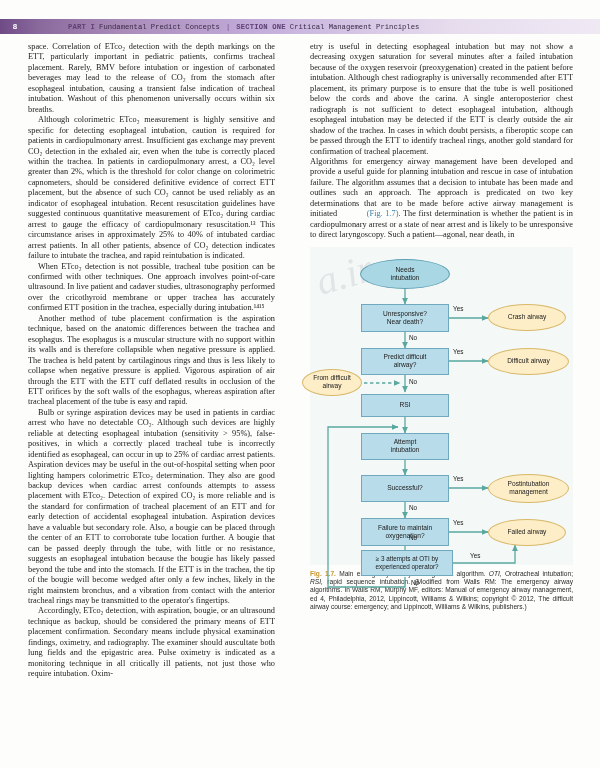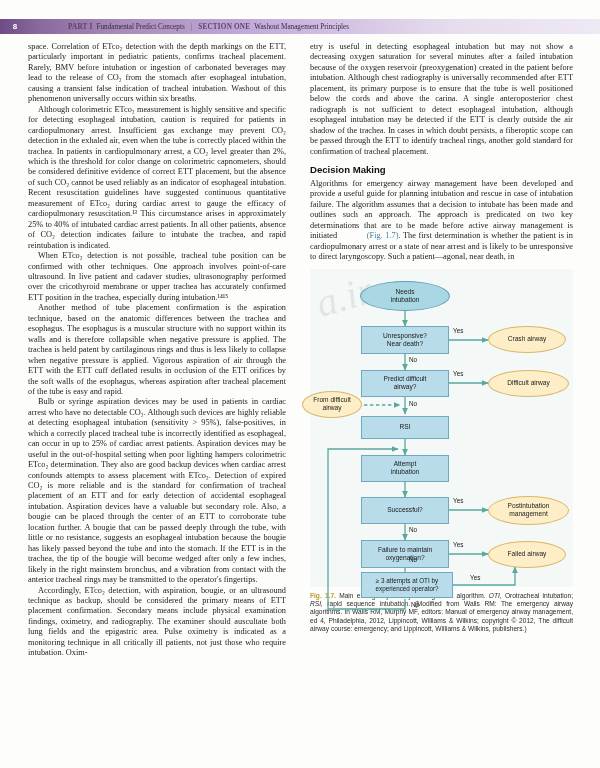--- a/index.html
+++ b/index.html
@@ -32,21 +32,21 @@
   .page-number {
     width: 30px;
     text-align: center;
     color: #ffffff;
     font-family: "Liberation Sans", sans-serif;
     font-size: 8px;
     font-weight: bold;
     flex: 0 0 auto;
   }
   .hdr-text {
-    font-family: Liberation Serif, serif;
+    font-family: Liberation Mono, monospace;
     font-size: 7.2px;
     color: #3a2a46;
     white-space: nowrap;
     display: flex;
     align-items: center;
     gap: 4px;
     margin-left: 38px;
     text-align: center;
   }
   .hdr-strong {
@@ -62,21 +62,21 @@
   .hdr-reg { color: #3a2a46; }
 
   
   .content {
     position: absolute;
     top: 42px;
     left: 28px;
     width: 545px;
     height: 712px;
     display: flex;
-    gap: 24px;
+    gap: 35px;
   }
   .col {
     width: 263px;
     position: relative;
   }
 
   p.body {
     margin: 0;
     font-size: 8.3px;
     line-height: 10.45px;
@@ -191,39 +191,38 @@
 </head>
 <body>
 
 <div class="page-header">
   <div class="page-number">8</div>
   <div class="hdr-text">
     <span class="hdr-strong">PART I</span>
     <span class="hdr-reg">Fundamental Predict Concepts</span>
     <span class="hdr-sep">|</span>
     <span class="hdr-strong">SECTION ONE</span>
-    <span class="hdr-reg">Washout Management Principles</span>
+    <span class="hdr-reg">Critical Management Principles</span>
   </div>
 </div>
 
 <div class="content">
 
   <div class="col">
     <p class="body">space. Correlation of ETco₂ detection with the depth markings on the ETT, particularly important in pediatric patients, confirms tracheal placement. Rarely, BMV before intubation or ingestion of carbonated beverages may lead to the release of CO₂ from the stomach after esophageal intubation, causing a transient false indication of tracheal intubation. Washout of this phenomenon universally occurs within six breaths.</p>
     <p class="body indent">Although colorimetric ETco₂ measurement is highly sensitive and specific for detecting esophageal intubation, caution is required for patients in cardiopulmonary arrest. Insufficient gas exchange may prevent CO₂ detection in the exhaled air, even when the tube is correctly placed within the trachea. In patients in cardiopulmonary arrest, a CO₂ level greater than 2%, which is the threshold for color change on colorimetric capnometers, should be considered definitive evidence of correct ETT placement, but the absence of such CO₂ cannot be used reliably as an indicator of esophageal intubation. Recent resuscitation guidelines have suggested continuous quantitative measurement of ETco₂ during cardiac arrest to gauge the efficacy of cardiopulmonary resuscitation.¹³ This circumstance arises in approximately 25% to 40% of intubated cardiac arrest patients. In all other patients, absence of CO₂ detection indicates failure to intubate the trachea, and rapid reintubation is indicated.</p>
     <p class="body indent">When ETco₂ detection is not possible, tracheal tube position can be confirmed with other techniques. One approach involves point-of-care ultrasound. In live patient and cadaver studies, ultrasonography performed over the cricothyroid membrane or upper trachea has accurately confirmed ETT position in the trachea, especially during intubation.¹⁴¹⁵</p>
     <p class="body indent">Another method of tube placement confirmation is the aspiration technique, based on the anatomic differences between the trachea and esophagus. The esophagus is a muscular structure with no support within its walls and is therefore collapsible when negative pressure is applied. The trachea is held patent by cartilaginous rings and thus is less likely to collapse when negative pressure is applied. Vigorous aspiration of air through the ETT with the ETT cuff deflated results in occlusion of the ETT orifices by the soft walls of the esophagus, whereas aspiration after tracheal placement of the tube is easy and rapid.</p>
     <p class="body indent">Bulb or syringe aspiration devices may be used in patients in cardiac arrest who have no detectable CO₂. Although such devices are highly reliable at detecting esophageal intubation (sensitivity &gt; 95%), false-positives, in which a correctly placed tracheal tube is incorrectly identified as esophageal, can occur in up to 25% of cardiac arrest patients. Aspiration devices may be useful in the out-of-hospital setting when poor lighting hampers colorimetric ETco₂ determination. They also are good backup devices when cardiac arrest confounds attempts to assess placement with ETco₂. Detection of expired CO₂ is more reliable and is the standard for confirmation of tracheal placement of an ETT and for early detection of accidental esophageal intubation. Aspiration devices have a valuable but secondary role. Also, a bougie can be placed through the center of an ETT to corroborate tube location further. A bougie that can be passed deeply through the tube, with little or no resistance, suggests an esophageal intubation because the bougie has likely passed beyond the tube and into the stomach. If the ETT is in the trachea, the tip of the bougie will become wedged after only a few inches, likely in the right mainstem bronchus, and a vibration from contact with the anterior tracheal rings may be transmitted to the operator's fingertips.</p>
     <p class="body indent">Accordingly, ETco₂ detection, with aspiration, bougie, or an ultrasound technique as backup, should be considered the primary means of ETT placement confirmation. Secondary means include physical examination findings, oximetry, and radiography. The examiner should auscultate both lung fields and the epigastric area. Pulse oximetry is indicated as a monitoring technique in all critically ill patients, not just those who require intubation. Oxim-</p>
   </div>
 
   <div class="col">
     <p class="body">etry is useful in detecting esophageal intubation but may not show a decreasing oxygen saturation for several minutes after a failed intubation because of the oxygen reservoir (preoxygenation) created in the patient before intubation. Although chest radiography is universally recommended after ETT placement, its primary purpose is to ensure that the tube is well positioned below the cords and above the carina. A single anteroposterior chest radiograph is not sufficient to detect esophageal intubation, although esophageal intubation may be detected if the ETT is clearly outside the air shadow of the trachea. In cases in which doubt persists, a fiberoptic scope can be passed through the ETT to identify tracheal rings, another gold standard for confirmation of tracheal placement.</p>
 
-    <h3 class="h-decision">Decision Making</h3>
 
     <p class="body"><span>Algorithms for emergency airway management have been developed and provide a useful guide for planning intubation and rescue in case of intubation failure. The algorithm assumes that a decision to intubate has been made and outlines such an approach. The approach is predicated on two key determinations that are to be made before active airway management is initiated </span><span class="figref">(Fig. 1.7)</span><span>. The first determination is whether the patient is in cardiopulmonary arrest or a state of near arrest and is likely to be unresponsive to direct laryngoscopy. Such a patient—agonal, near death, in</span></p>
 
     <div class="figure">
       <div class="flow-canvas"></div>
       <div class="watermark">a.ir</div>
 
       <svg class="flow-svg" viewBox="0 0 263 318">
         <defs>
           <marker id="ah" markerWidth="6" markerHeight="6" refX="4.6" refY="2.2" orient="auto">

